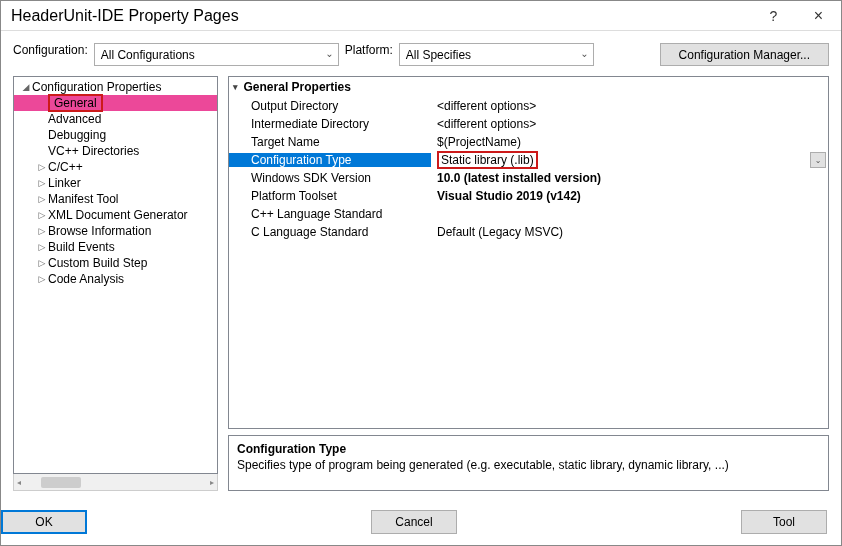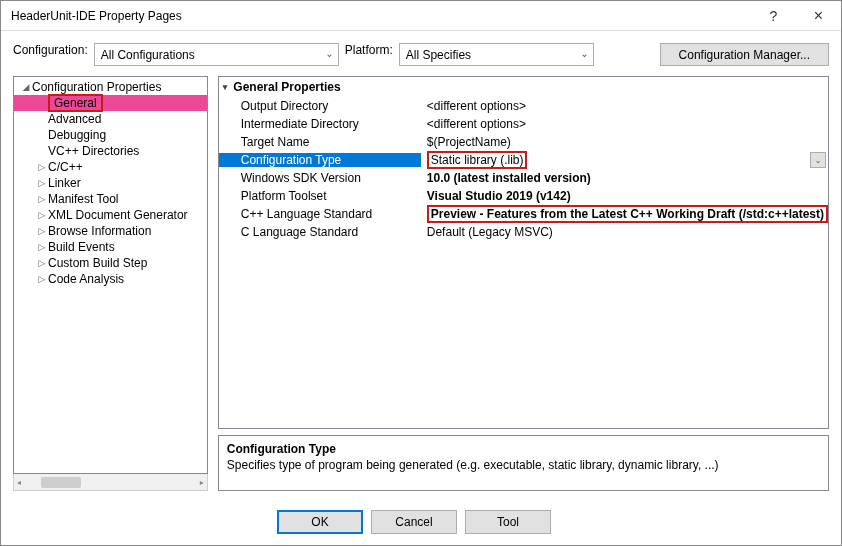--- a/index.html
+++ b/index.html
@@ -1,18 +1,18 @@
 <!DOCTYPE html>
 <html><head>
 <meta charset="utf-8">
 <style>
   * { box-sizing: border-box; margin: 0; padding: 0; font-family: "Segoe UI", Tahoma, sans-serif; font-size: 12px; }
   body { background: #fff; width: 842px; height: 546px; border: 1px solid #888; display: flex; flex-direction: column; overflow: hidden; }
   .titlebar { height: 30px; display: flex; align-items: center; padding-left: 10px; border-bottom: 1px solid #ddd; }
-  .titlebar .title { flex: 1; font-size: 12px; }
+  .titlebar .title { flex: 1; font-size: 16px; }
   .tb-btn { width: 45px; height: 30px; display: flex; align-items: center; justify-content: center; font-size: 14px; color: #333; }
   .tb-close { font-size: 16px; }
   .configbar { display: flex; align-items: flex-start; padding: 12px 12px 10px 12px; gap: 6px; }
   .configbar label { font-size: 12px; }
   .combo { height: 23px; border: 1px solid #adadad; background: #fff; display: flex; align-items: center; padding: 0 18px 0 6px; position: relative; cursor: default; }
   .combo .chev { position: absolute; right: 4px; top: 4px; font-size: 10px; color: #555; }
   #combo-config { flex: 1; max-width: 245px; }
   #combo-platform { flex: 1; max-width: 195px; }
   .cfgmgr { height: 23px; border: 1px solid #adadad; background: #e1e1e1; padding: 0 18px; display: flex; align-items: center; margin-left: auto; }
   .body { flex: 1; display: flex; padding: 0 12px 8px 12px; gap: 10px; overflow: hidden; }
@@ -33,21 +33,21 @@
   .grow { display: flex; height: 18px; align-items: center; }
   .grow .lbl { width: 202px; padding-left: 22px; white-space: nowrap; overflow: hidden; }
   .grow .val { flex: 1; padding-left: 6px; white-space: nowrap; display:flex; align-items:center;text-align:right; }
   .grow.sel .lbl { background: #0078d7; color: #fff; }
   .grow.sel .val { background: #fff; }
   .grow .dd { position:absolute; right:2px; width:16px; height:16px; border:1px solid #adadad; background:#e1e1e1; display:flex;align-items:center;justify-content:center;font-size:8px;color:#555;}
   .bold { font-weight: 700; }
   .valredbox { border: 2px solid #cc1a1a; padding: 0 2px; display:inline-block; line-height:14px;}
   .desc { border: 1px solid #828790; background: #fff; padding: 6px 8px 10px 8px; height: 56px; }
   .desc .dtitle { font-weight: 700; margin-bottom: 2px; }
-  .footer { height: 46px; display: flex; align-items: center; justify-content: center; padding-right: 14px; gap: 8px; border-top: 0; }
+  .footer { height: 46px; display: flex; align-items: center; justify-content: space-between; padding-right: 14px; gap: 8px; border-top: 0; }
   .btn { width: 86px; height: 24px; border: 1px solid #adadad; background: #e1e1e1; display: flex; align-items: center; justify-content: center; }
   .btn.def { border: 1px solid #0078d7; box-shadow: inset 0 0 0 1px #0078d7; }
 </style>
 </head>
 <body>
 
 <div class="titlebar">
   <span class="title">HeaderUnit-IDE Property Pages</span>
   <div class="tb-btn">?</div>
   <div class="tb-btn tb-close">×</div>
@@ -159,23 +159,20 @@
           <div class="grow">
             <div class="lbl">Windows SDK Version</div>
             <div class="val bold">10.0 (latest installed version)</div>
           </div>
           <div class="grow">
             <div class="lbl">Platform Toolset</div>
             <div class="val bold">Visual Studio 2019 (v142)</div>
           </div>
           <div class="grow">
             <div class="lbl">C++ Language Standard</div>
-            <div class="val bold">
-              <span class="valredbox bold">Preview - Features from the Latest C++ Working Draft (/std:c++latest)</span>
-            </div>
           </div>
           <div class="grow">
             <div class="lbl">C Language Standard</div>
             <div class="val">Default (Legacy MSVC)</div>
           </div>
         </div>
     </div>
     <div class="desc">
       <div class="dtitle">Configuration Type</div>
       <div>Specifies type of program being generated (e.g. executable, static library, dynamic library, ...)</div>

